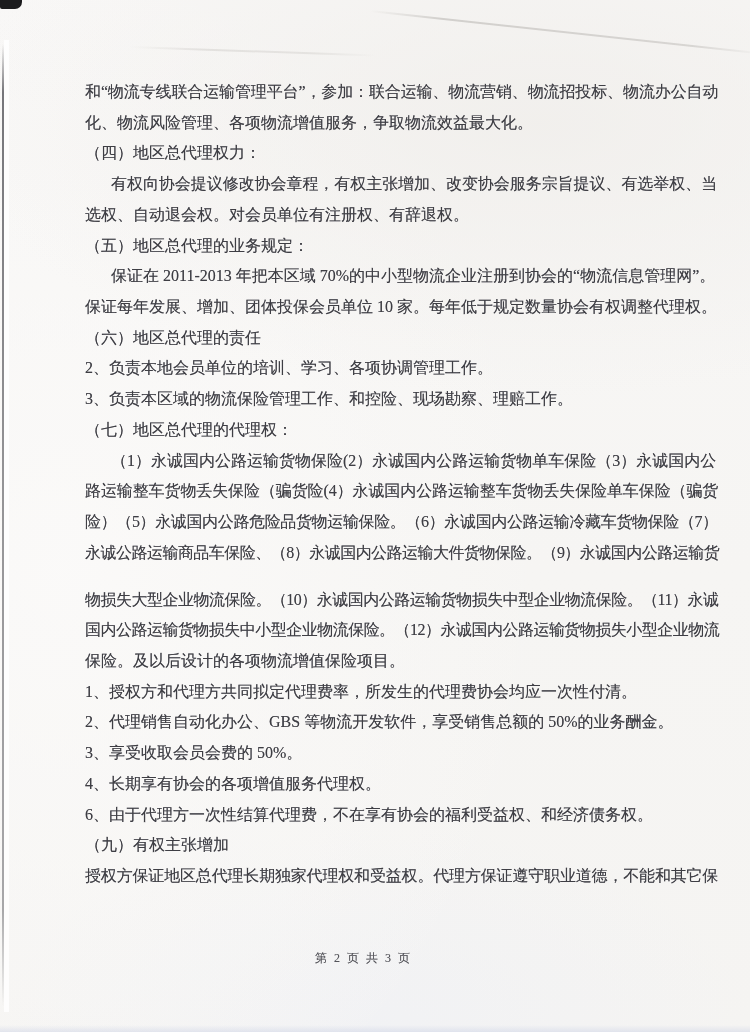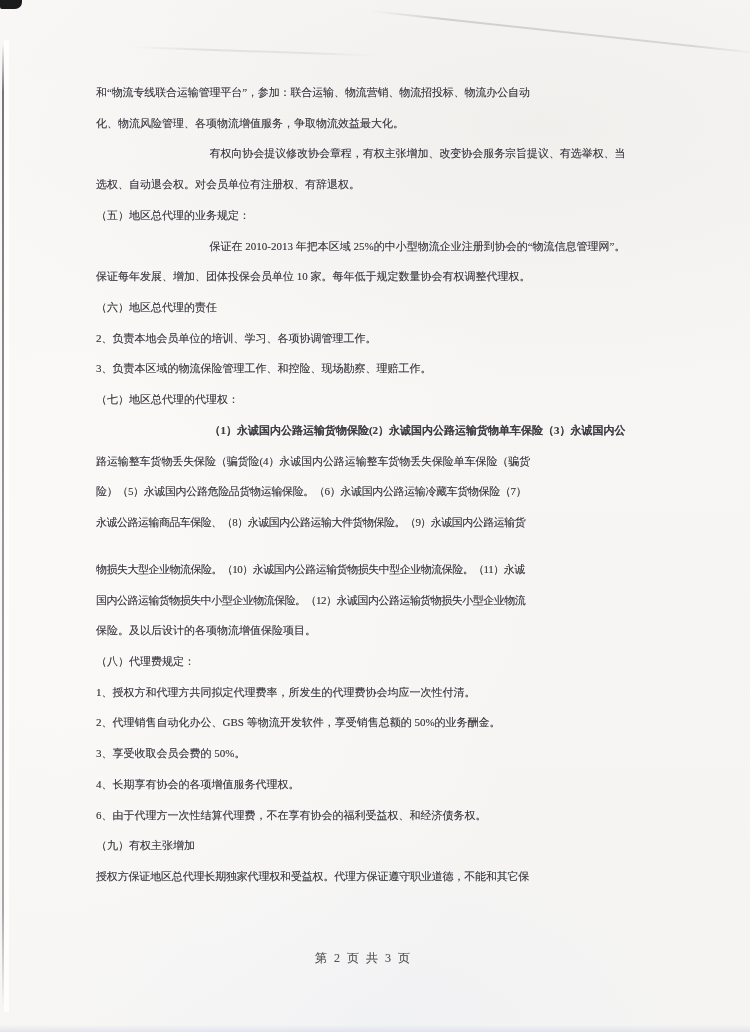--- a/index.html
+++ b/index.html
@@ -49,22 +49,22 @@
     position:absolute;left:130px;top:46px;width:245px;height:2px;
     transform:rotate(2deg);transform-origin:left center;
     background:linear-gradient(90deg, rgba(192,189,185,0), rgba(192,189,185,.35) 30%, rgba(192,189,185,.3) 75%, rgba(192,189,185,0));
   }
   .bottom-tint{
     position:absolute;left:0;bottom:0;width:100%;height:7px;
     background:linear-gradient(180deg, rgba(206,212,230,0), rgba(206,212,230,.5));
   }
   
   .doc{
-    position:absolute;left:96px;top:77px;width:617px;
-    font-size:11px;color:var(--ink);
+    position:absolute;left:85px;top:77px;width:617px;
+    font-size:16px;color:var(--ink);
   }
   .line{
     height:30.72px;line-height:30.72px;white-space:nowrap;
     box-sizing:border-box;width:617px;
     text-shadow:0 0 .5px rgba(62,62,72,.55);
   }
   .line.indent{padding-left:26px;text-align:center;}
   .footer{
     position:absolute;left:299px;top:949px;
     font-size:12px;line-height:18px;color:var(--footer-ink);
@@ -80,37 +80,37 @@
   <div class="corner-mark"></div>
   <div class="edge-highlight"></div>
   <div class="edge-line"></div>
   <div class="crease-1"></div>
   <div class="crease-2"></div>
   <div class="bottom-tint"></div>
 
   <div class="doc">
       <div class="line" style="letter-spacing: -0.12px;">和“物流专线联合运输管理平台”，参加：联合运输、物流营销、物流招投标、物流办公自动</div>
       <div class="line">化、物流风险管理、各项物流增值服务，争取物流效益最大化。</div>
+      <div class="line">（四）地区总代理权力：</div>
       <div class="line indent" style="letter-spacing: -0.05px;">有权向协会提议修改协会章程，有权主张增加、改变协会服务宗旨提议、有选举权、当</div>
       <div class="line">选权、自动退会权。对会员单位有注册权、有辞退权。</div>
       <div class="line">（五）地区总代理的业务规定：</div>
-      <div class="line indent" style="letter-spacing: 0px;">保证在 2010-2013 年把本区域 25%的中小型物流企业注册到协会的“物流信息管理网”。</div>
+      <div class="line indent" style="letter-spacing: 0px;">保证在 2011-2013 年把本区域 70%的中小型物流企业注册到协会的“物流信息管理网”。</div>
       <div class="line" style="letter-spacing: 0px;">保证每年发展、增加、团体投保会员单位 10 家。每年低于规定数量协会有权调整代理权。</div>
       <div class="line">（六）地区总代理的责任</div>
       <div class="line">2、负责本地会员单位的培训、学习、各项协调管理工作。</div>
       <div class="line">3、负责本区域的物流保险管理工作、和控险、现场勘察、理赔工作。</div>
       <div class="line">（七）地区总代理的代理权：</div>
-      <div class="line indent" style="letter-spacing: 0px; font-weight: bold;">（1）永诚国内公路运输货物保险(2）永诚国内公路运输货物单车保险（3）永诚国内公</div>
+      <div class="line indent" style="letter-spacing: 0px;">（1）永诚国内公路运输货物保险(2）永诚国内公路运输货物单车保险（3）永诚国内公</div>
       <div class="line" style="letter-spacing: -0.1px;">路运输整车货物丢失保险（骗货险(4）永诚国内公路运输整车货物丢失保险单车保险（骗货</div>
       <div class="line" style="letter-spacing: -0.36px;">险）（5）永诚国内公路危险品货物运输保险。（6）永诚国内公路运输冷藏车货物保险（7）</div>
       <div class="line" style="letter-spacing: -0.52px;">永诚公路运输商品车保险、（8）永诚国内公路运输大件货物保险。（9）永诚国内公路运输货</div>
       <div class="line" style="letter-spacing: -0.51px; margin-top: 16px;">物损失大型企业物流保险。（10）永诚国内公路运输货物损失中型企业物流保险。（11）永诚</div>
       <div class="line" style="letter-spacing: -0.52px;">国内公路运输货物损失中小型企业物流保险。（12）永诚国内公路运输货物损失小型企业物流</div>
       <div class="line">保险。及以后设计的各项物流增值保险项目。</div>
-      <div class="line">（八）代理费规定：</div>
       <div class="line">1、授权方和代理方共同拟定代理费率，所发生的代理费协会均应一次性付清。</div>
       <div class="line">2、代理销售自动化办公、GBS 等物流开发软件，享受销售总额的 50%的业务酬金。</div>
       <div class="line">3、享受收取会员会费的 50%。</div>
       <div class="line">4、长期享有协会的各项增值服务代理权。</div>
       <div class="line">6、由于代理方一次性结算代理费，不在享有协会的福利受益权、和经济债务权。</div>
       <div class="line">（九）有权主张增加</div>
       <div class="line" style="letter-spacing: -0.17px;">授权方保证地区总代理长期独家代理权和受益权。代理方保证遵守职业道德，不能和其它保</div>
     </div>
 
   <div class="footer">第 2 页 共 3 页</div>

